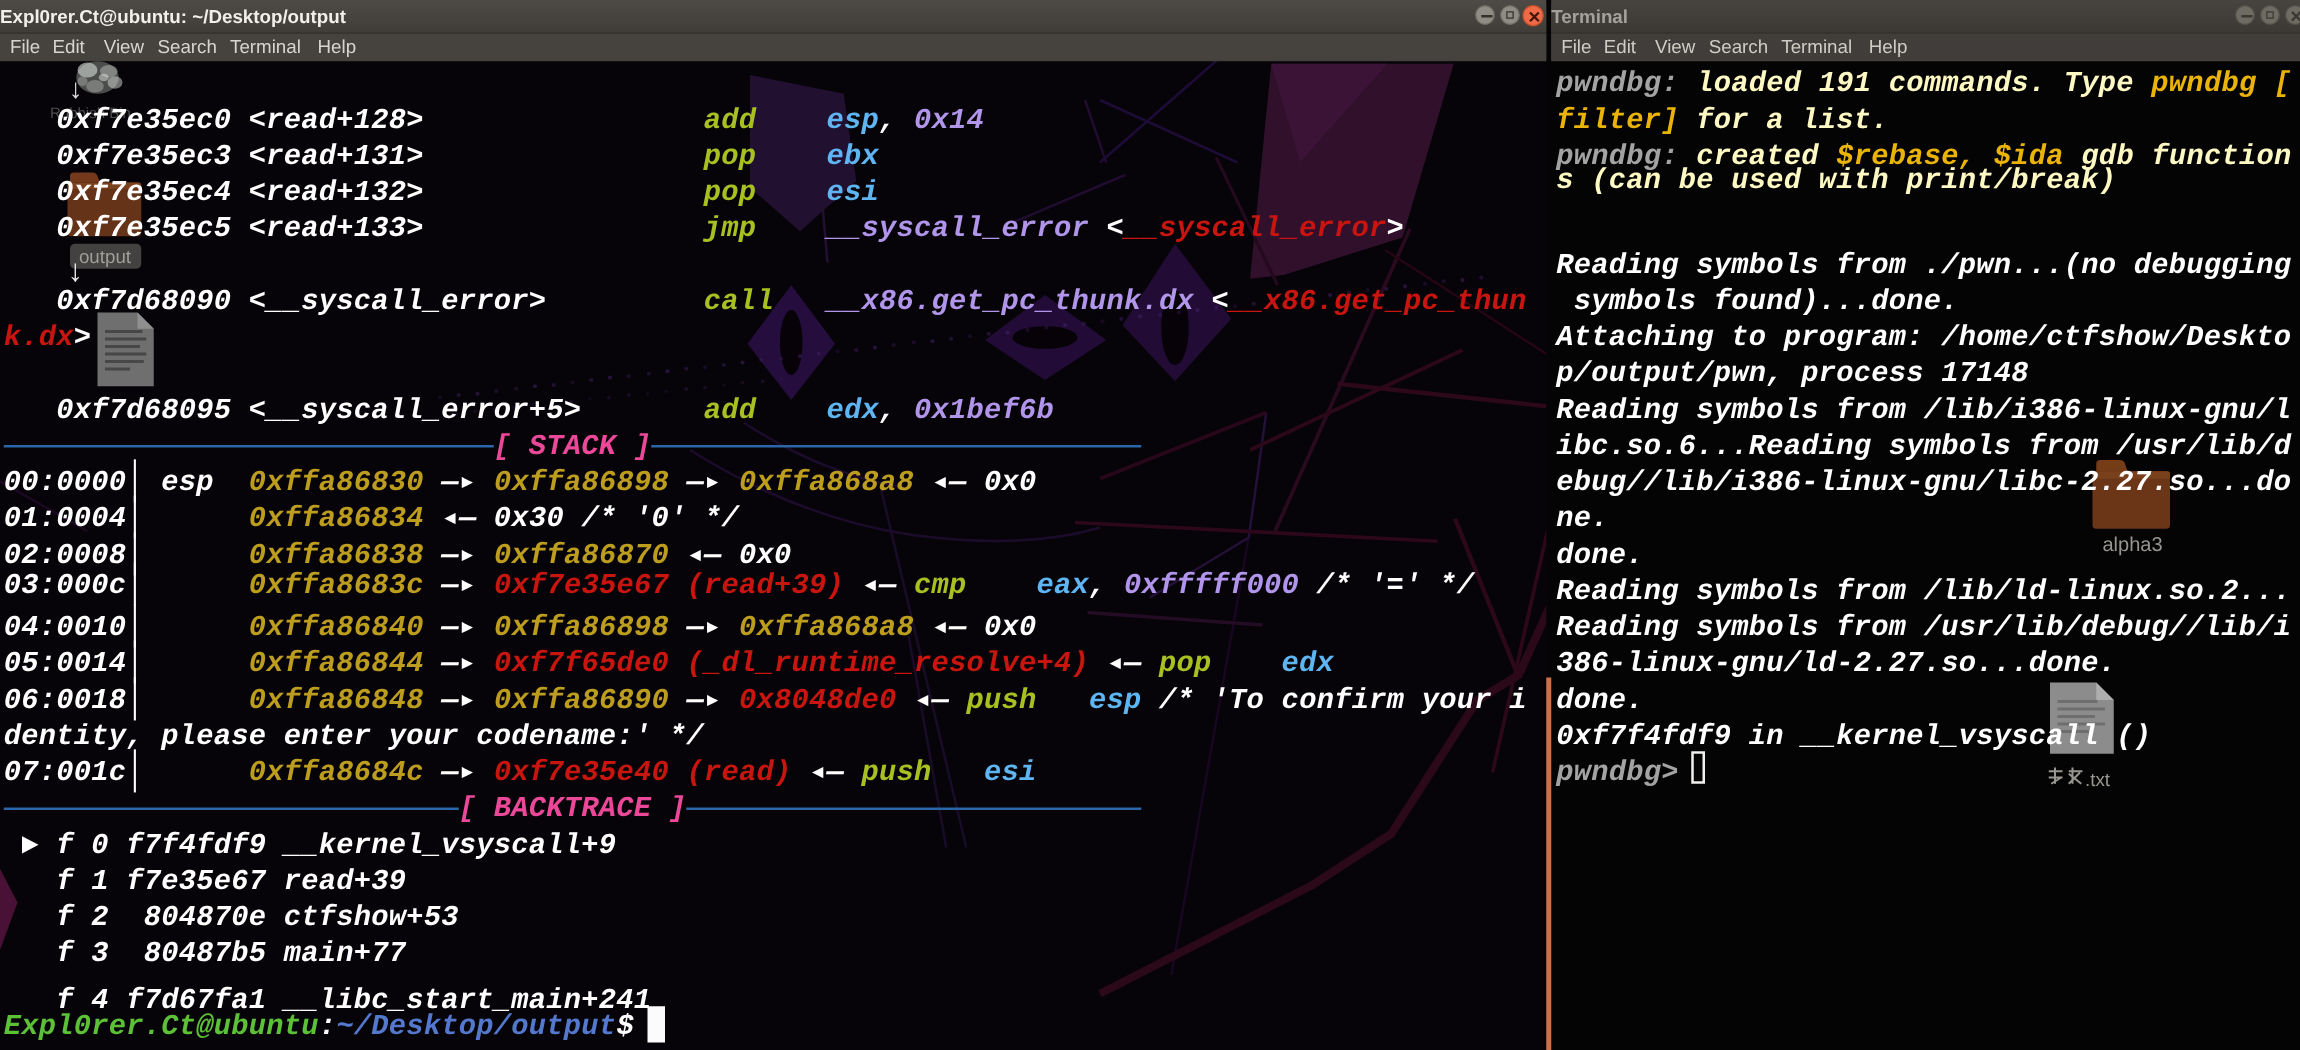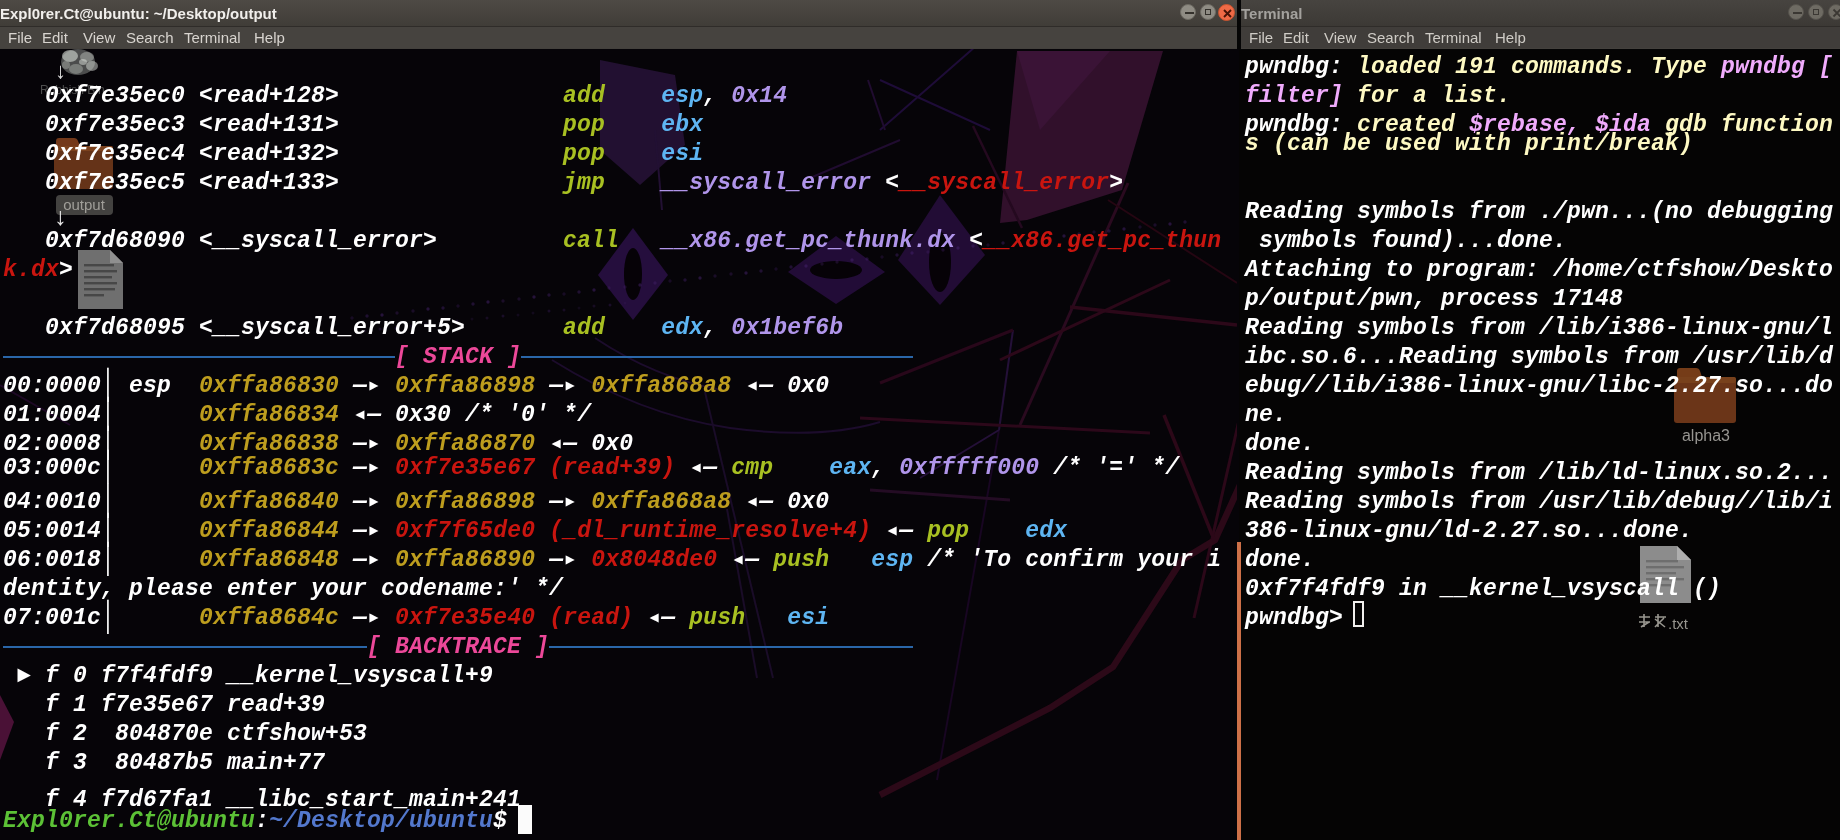--- a/index.html
+++ b/index.html
@@ -12,22 +12,22 @@
 .a2{display:inline-block;width:28px;overflow:visible}
 .bn{color:#ec4899}
 .g{color:#a8c022}
 .bl{color:#5eb5f2}
 .pu{color:#b095ea}
 .rd{color:#c9150f}
 .au{color:#bd9d1e}
 .pg{color:#5cc136}
 .pb{color:#5378cd}
 .rr{color:#fef9c3}
-.rp{color:#f0abfc}
-.rb{color:#ffffff}
+.rp{color:#eab308}
+.rb{color:#a3a3a3}
 .hl{position:absolute;height:2px;background:#2a66a8;z-index:3}
 .hdr{position:absolute;top:0;height:49px;background:#44413d;z-index:5}
 .tbar{position:relative;height:27px;background:linear-gradient(#4e4a45,#403d38);border-bottom:1px solid #2f2c29;text-align:left}
 .ttl{font-size:15px;font-weight:700;line-height:27px}
 .mbar{position:relative;height:21px;background:#46433f;font-size:15px;line-height:21px}
 .cb{position:absolute;top:4px;width:16px;height:16px;border-radius:50%;z-index:6}
 #oline{position:absolute;left:1237px;top:542px;width:4px;height:298px;background:#cd7048;z-index:7}
 </style></head>
 <body>
 <div id="lterm"></div>
@@ -274,21 +274,21 @@
 <pre class="ln" style="left:3px;top:488px">04:0010<span class="a1v">│</span>      <span class="au">0xffa86840</span> <span class="a2">—▸</span> <span class="au">0xffa86898</span> <span class="a2">—▸</span> <span class="au">0xffa868a8</span> <span class="a2">◂—</span> 0x0</pre>
 <pre class="ln" style="left:3px;top:517px">05:0014<span class="a1v">│</span>      <span class="au">0xffa86844</span> <span class="a2">—▸</span> <span class="rd">0xf7f65de0 (_dl_runtime_resolve+4)</span> <span class="a2">◂—</span> <span class="g">pop</span>    <span class="bl">edx</span></pre>
 <pre class="ln" style="left:3px;top:546px">06:0018<span class="a1v">│</span>      <span class="au">0xffa86848</span> <span class="a2">—▸</span> <span class="au">0xffa86890</span> <span class="a2">—▸</span> <span class="rd">0x8048de0</span> <span class="a2">◂—</span> <span class="g">push</span>   <span class="bl">esp</span> /* 'To confirm your i</pre>
 <pre class="ln" style="left:3px;top:575px">dentity, please enter your codename:' */</pre>
 <pre class="ln" style="left:3px;top:604px">07:001c<span class="a1v">│</span>      <span class="au">0xffa8684c</span> <span class="a2">—▸</span> <span class="rd">0xf7e35e40 (read)</span> <span class="a2">◂—</span> <span class="g">push</span>   <span class="bl">esi</span></pre>
 <pre class="ln" style="left:3px;top:662px"> <span class="a1">►</span> f 0 f7f4fdf9 __kernel_vsyscall+9</pre>
 <pre class="ln" style="left:3px;top:691px">   f 1 f7e35e67 read+39</pre>
 <pre class="ln" style="left:3px;top:720px">   f 2  804870e ctfshow+53</pre>
 <pre class="ln" style="left:3px;top:749px">   f 3  80487b5 main+77</pre>
 <pre class="ln" style="left:3px;top:786px">   f 4 f7d67fa1 __libc_start_main+241</pre>
-<pre class="ln" style="left:3px;top:807px"><span class="pg">Expl0rer.Ct@ubuntu</span>:<span class="pb">~/Desktop/ubuntu</span>$ </pre>
+<pre class="ln" style="left:3px;top:807px"><span class="pg">Expl0rer.Ct@ubuntu</span>:<span class="pb">~/Desktop/output</span>$ </pre>
 <pre class="ln" style="left:1245px;top:53px"><span class="rb">pwndbg: </span><span class="rr">loaded 191 commands. Type </span><span class="rp">pwndbg [</span></pre>
 <pre class="ln" style="left:1245px;top:82px"><span class="rp">filter]</span><span class="rr"> for a list.</span></pre>
 <pre class="ln" style="left:1245px;top:111px"><span class="rb">pwndbg: </span><span class="rr">created </span><span class="rp">$rebase, $ida</span><span class="rr"> gdb function</span></pre>
 <pre class="ln" style="left:1245px;top:130px"><span class="rr">s (can be used with print/break)</span></pre>
 <pre class="ln" style="left:1245px;top:198px">Reading symbols from ./pwn...(no debugging</pre>
 <pre class="ln" style="left:1245px;top:227px"> symbols found)...done.</pre>
 <pre class="ln" style="left:1245px;top:256px">Attaching to program: /home/ctfshow/Deskto</pre>
 <pre class="ln" style="left:1245px;top:285px">p/output/pwn, process 17148</pre>
 <pre class="ln" style="left:1245px;top:314px">Reading symbols from /lib/i386-linux-gnu/l</pre>
 <pre class="ln" style="left:1245px;top:343px">ibc.so.6...Reading symbols from /usr/lib/d</pre>

